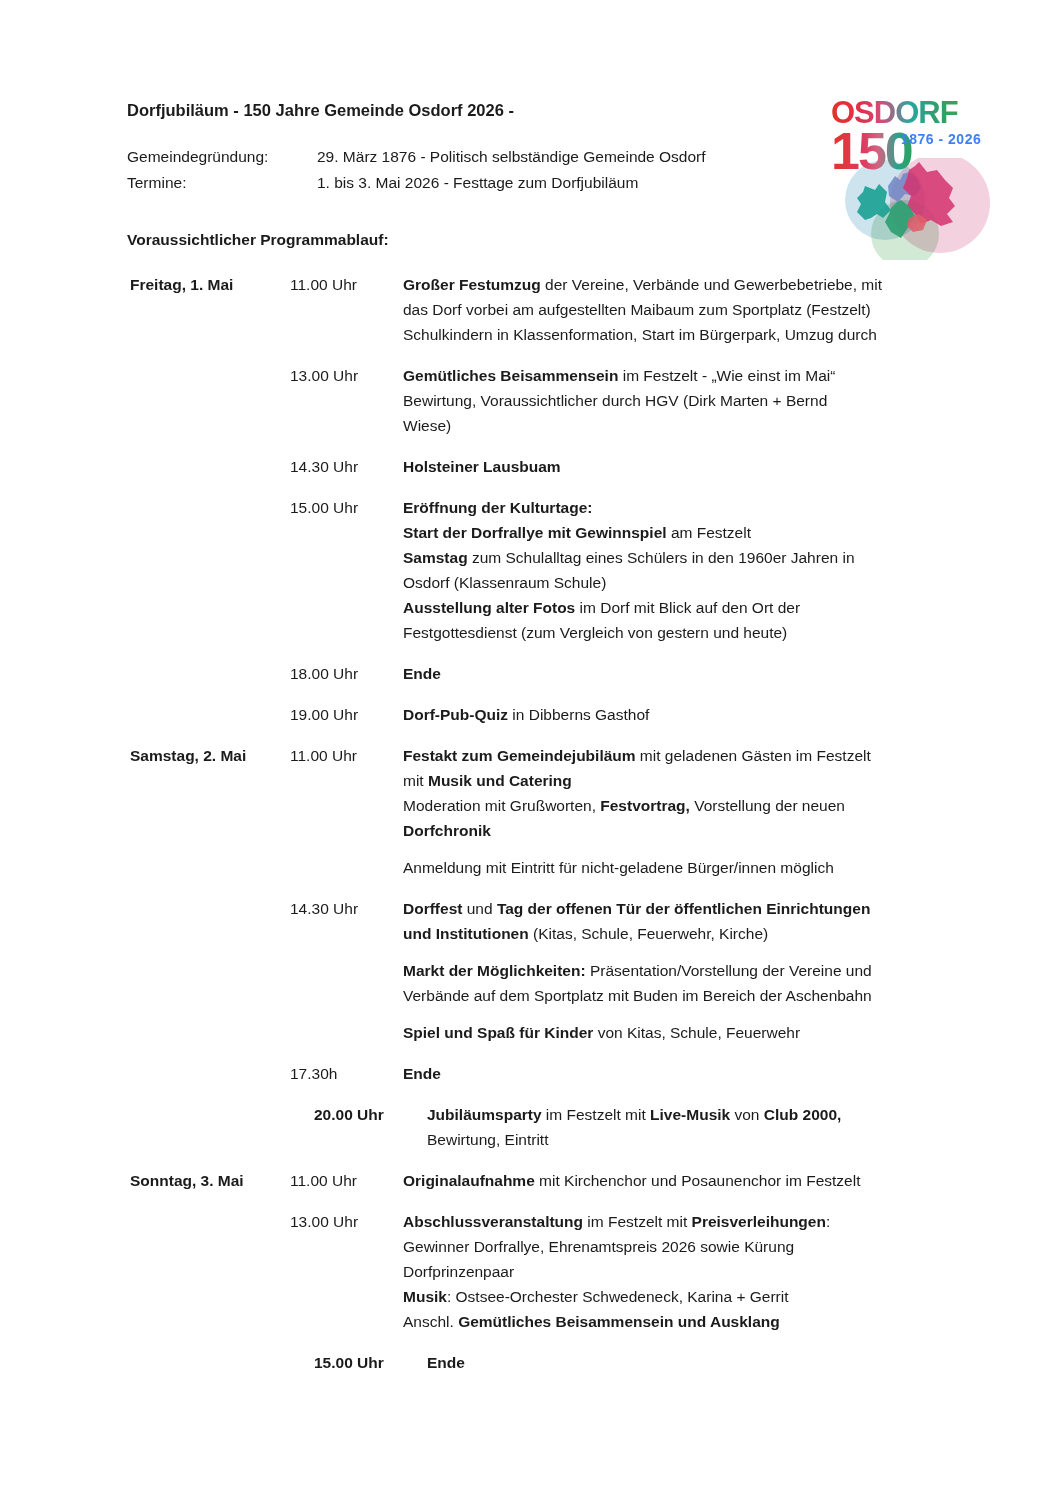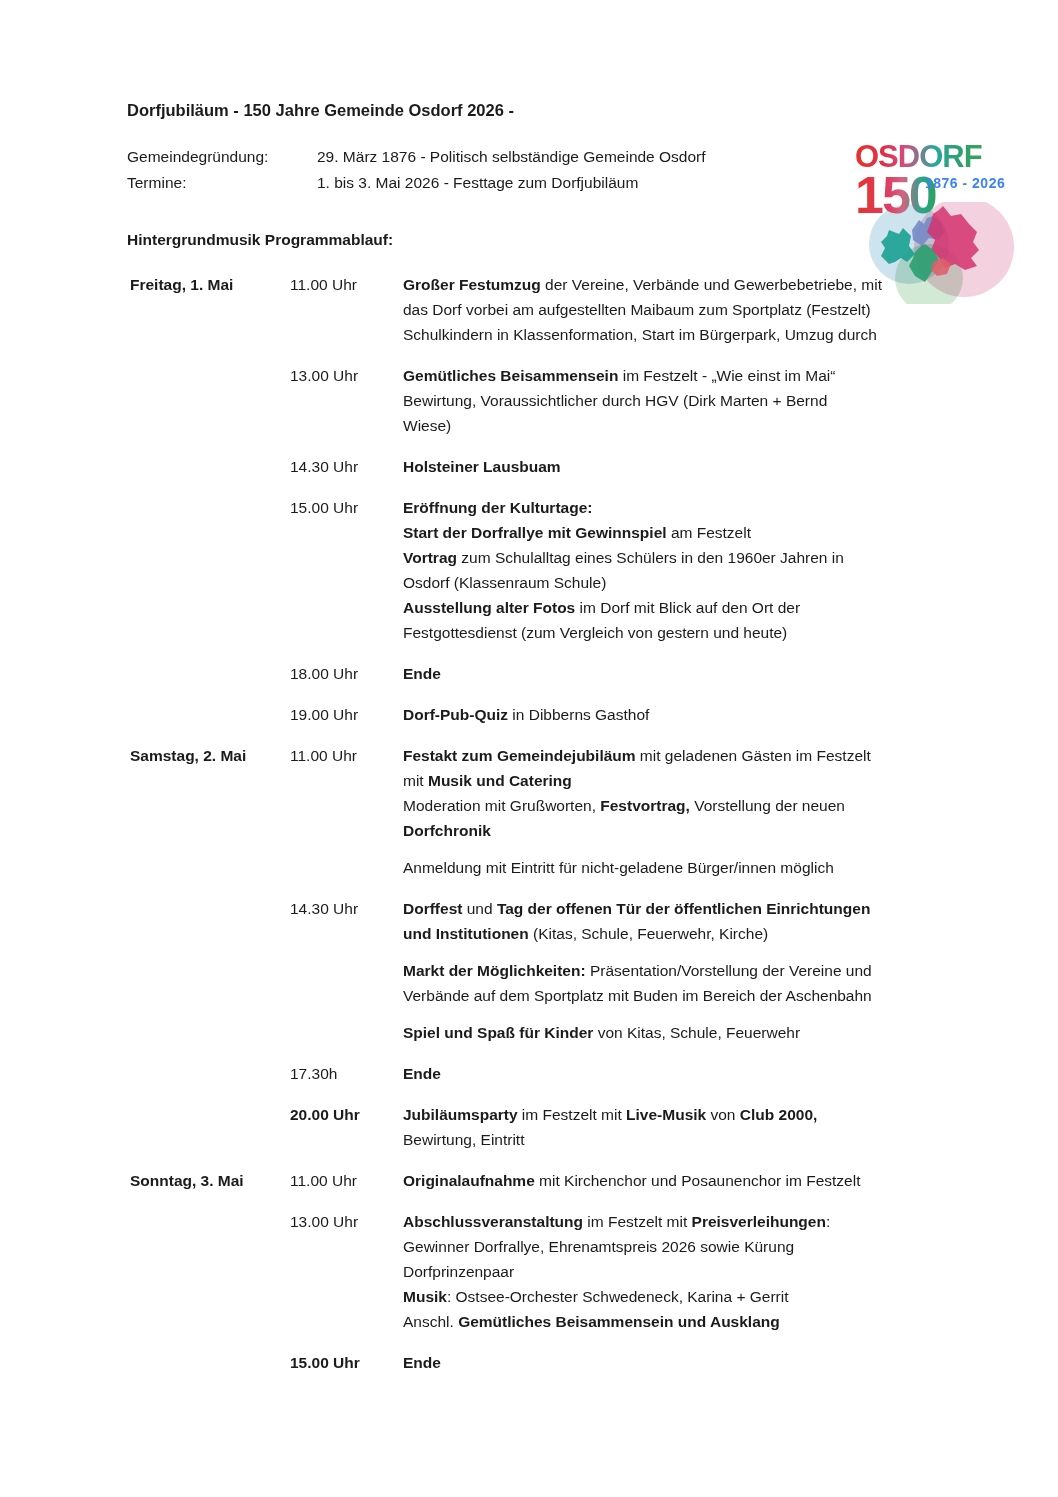--- a/index.html
+++ b/index.html
@@ -21,29 +21,29 @@
   .prog-heading {
     position:absolute; left:127px; top:231px;
     font-size:15.5px; font-weight:bold; white-space:nowrap;
   }
 
   
   #schedule { position:absolute; left:127px; top:272px; width:860px; font-size:15.5px; line-height:25px; }
   .row { display:flex; align-items:flex-start; margin-bottom:16px; }
   .day-cell { width:160px; flex:none; font-weight:bold; padding-left:3px; white-space:nowrap; }
   .time-cell { width:113px; flex:none; white-space:nowrap; }
-  .time-cell.bold { font-weight:bold; }
+  .time-cell.bold { font-weight:bold;margin-left:24px; }
   .text-cell { flex:1; min-width:0; }
   .block { margin-bottom:12px; }
   .block:last-child { margin-bottom:0; }
   .line { white-space:nowrap; }
   b { font-weight:bold; }
 
   
-  .logo { position:absolute; left:855px; top:98px; width:170px; height:170px;margin-top:44px; }
+  .logo { position:absolute; left:831px; top:98px; width:170px; height:170px; }
   .logo-word {
     position:relative; z-index:2;
     font-size:31px; font-weight:bold; line-height:30px; letter-spacing:-1px; white-space:nowrap;
     background:linear-gradient(90deg,#e5322a 0%,#e0304e 25%,#d14f7d 40%,#28a79f 62%,#2f9f70 82%,#38a356 100%);
     -webkit-background-clip:text; background-clip:text; color:transparent;
     width:max-content;
   }
   .logo-num-row { position:relative; z-index:2; height:50px; }
   .logo-150 {
     display:inline-block; font-size:52px; font-weight:bold; line-height:46px; letter-spacing:-2px;
@@ -85,21 +85,21 @@
     <div class="meta-row">
       <span class="meta-label">Gemeindegründung:</span>
       <span class="meta-value">29. März 1876 - Politisch selbständige Gemeinde Osdorf</span>
     </div>
     <div class="meta-row">
       <span class="meta-label">Termine:</span>
       <span class="meta-value">1. bis 3. Mai 2026 - Festtage zum Dorfjubiläum</span>
     </div>
   </div>
 
-  <div class="prog-heading">Hintergrundmusik Programmablauf:</div>
+  <div class="prog-heading">Voraussichtlicher Programmablauf:</div>
 
   <div id="schedule">
       <div class="row">
         <div class="day-cell">Freitag, 1. Mai</div>
         <div class="time-cell">11.00 Uhr</div>
         <div class="text-cell">
           <div class="block">
             <div class="line"><b>Großer Festumzug</b><span> der Vereine, Verbände und Gewerbebetriebe, mit</span></div>
             <div class="line"><span>das Dorf vorbei am aufgestellten Maibaum zum Sportplatz (Festzelt)</span></div>
             <div class="line"><span>Schulkindern in Klassenformation, Start im Bürgerpark, Umzug durch</span></div>
@@ -126,21 +126,21 @@
           </div>
         </div>
       </div>
       <div class="row">
         <div class="day-cell"></div>
         <div class="time-cell">15.00 Uhr</div>
         <div class="text-cell">
           <div class="block">
             <div class="line"><b>Eröffnung der Kulturtage:</b></div>
             <div class="line"><b>Start der Dorfrallye mit Gewinnspiel</b><span> am Festzelt</span></div>
-            <div class="line"><b>Vortrag</b><span> zum Schulalltag eines Schülers in den 1960er Jahren in</span></div>
+            <div class="line"><b>Samstag</b><span> zum Schulalltag eines Schülers in den 1960er Jahren in</span></div>
             <div class="line"><span>Osdorf (Klassenraum Schule)</span></div>
             <div class="line"><b>Ausstellung alter Fotos</b><span> im Dorf mit Blick auf den Ort der</span></div>
             <div class="line"><span>Festgottesdienst (zum Vergleich von gestern und heute)</span></div>
           </div>
         </div>
       </div>
       <div class="row">
         <div class="day-cell"></div>
         <div class="time-cell">18.00 Uhr</div>
         <div class="text-cell">

